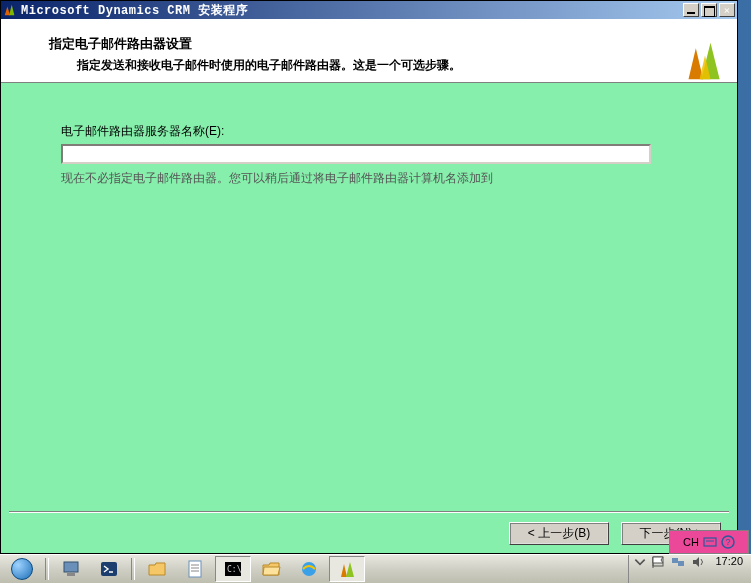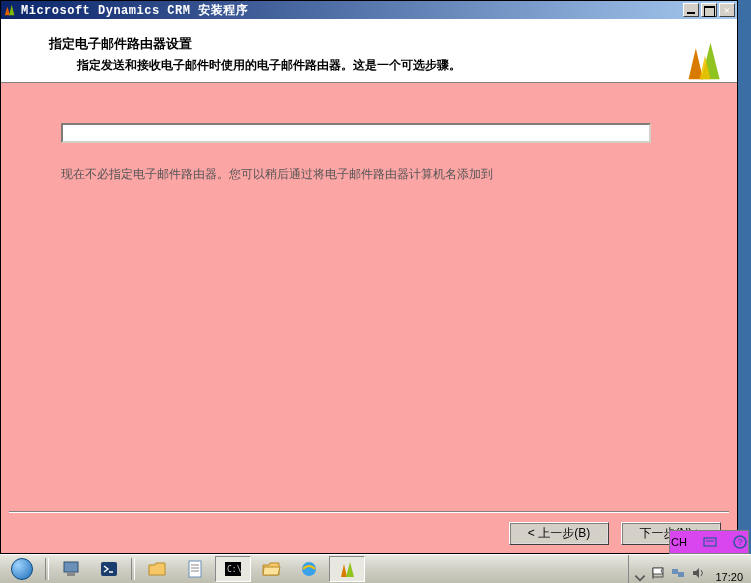--- a/index.html
+++ b/index.html
@@ -11,21 +11,21 @@
       height: 583px;
       overflow: hidden;
       position: relative;
     }
     .window {
       position: absolute;
       left: 0;
       top: 0;
       width: 738px;
       height: 554px;
-      background: #fca5a5;
+      background: #86efac;
       border: 1px solid #000;
     }
     .titlebar {
       height: 18px;
       background: linear-gradient(to right, #0a246a, #a6caf0);
       color: #fff;
       display: flex;
       align-items: center;
       padding: 0 2px;
       font-family: "SimSun", "Courier New", monospace;
@@ -93,21 +93,21 @@
     .text-input {
       width: 590px;
       height: 20px;
       border: 2px inset #d4d0c8;
       background: #fff;
       padding: 0 3px;
       font-family: inherit;
       font-size: 12px;
     }
     .help-text {
-      margin-top: 23px;
+      margin-top: 6px;
       line-height: 1.4;
       color: #555;
       font-size: 12px;
     }
     
     .button-row {
       position: absolute;
       bottom: 8px;
       right: 16px;
       display: flex;
@@ -135,26 +135,26 @@
       border-bottom: 1px solid #fff;
     }
     
     
     .right-strip {
       position: absolute;
       right: 0;
       top: 530px;
       width: 80px;
       height: 24px;
-      background: #d946ef;
+      background: #ec4899;
       border: 1px solid #808080;
       display: flex;
       align-items: center;
       justify-content: center;
-      gap: 16px;
+      gap: 4px;
       font-size: 11px;
     }
     .right-strip .ime { font-weight: normal; }
     .right-strip .mini-icon { width: 14px; height: 14px; }
     
     
     .taskbar {
       position: absolute;
       left: 0;
       bottom: 0;
@@ -194,21 +194,21 @@
     .task-icon.active {
       background: #e8e8e0;
       border: 1px solid #888;
       border-bottom-color: #fff;
       border-right-color: #fff;
     }
     .task-icon svg { width: 20px; height: 20px; }
     .tray {
       margin-left: auto;
       display: flex;
-      align-items: flex-end;
+      align-items: flex-start;
       height: 100%;
       padding: 0 4px;
       gap: 6px;
       border-left: 1px solid #888;
     }
     .tray svg { width: 14px; height: 14px; }
     .clock { font-size: 11px; padding: 0 4px; }
     .chev {
       width: 12px; height: 12px;
     }
@@ -243,20 +243,21 @@
     <div class="header-logo">
       <svg viewBox="0 0 48 48">
         <path d="M6 44 L14 10 L22 44 Z" fill="#d97b00"></path>
         <path d="M20 44 L30 4 L40 44 Z" fill="#8fc31f"></path>
         <path d="M18 44 L24 18 L30 44 Z" fill="#f0c000" opacity="0.85"></path>
       </svg>
     </div>
   </div>
 
   <div class="content">
+    <div class="field-label">电子邮件路由器服务器名称(E):</div>
     <input type="text" class="text-input" value="" style="">
     <div class="help-text">
       <span>现在不必指定电子邮件路由器。您可以稍后通过将电子邮件路由器计算机名添加到</span><br>
     </div>
   </div>
 
   <div class="hr-line"></div>
 
   <div class="button-row">
     <button class="wiz-btn">&lt; 上一步(B)</button>

